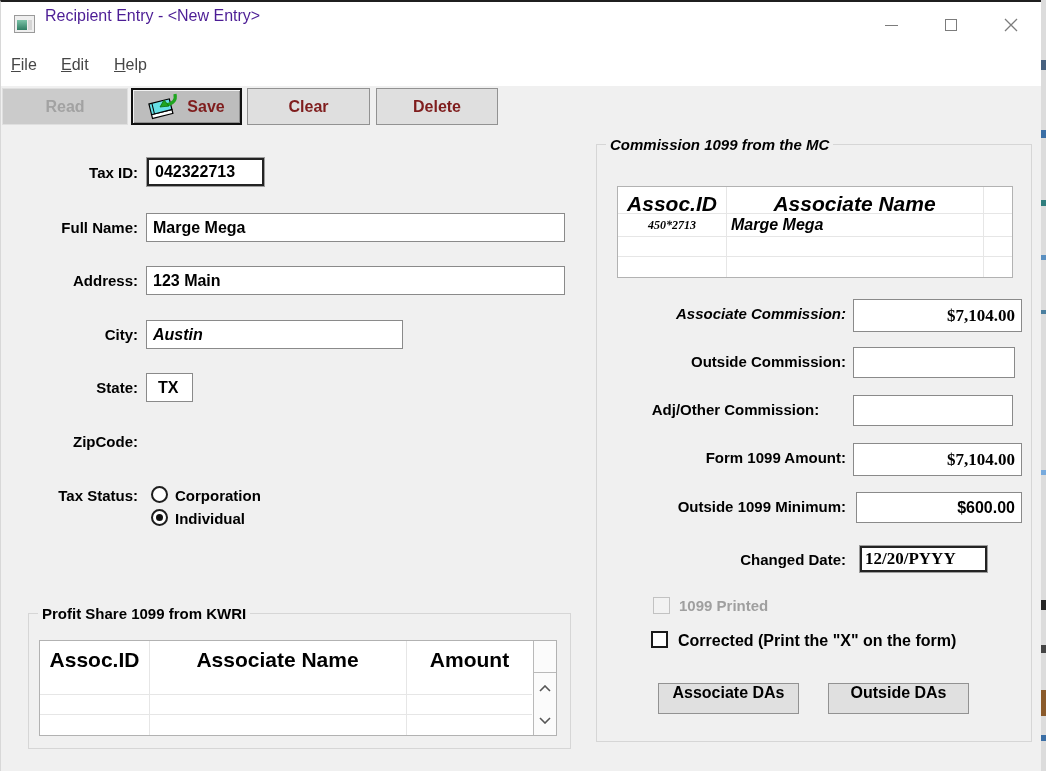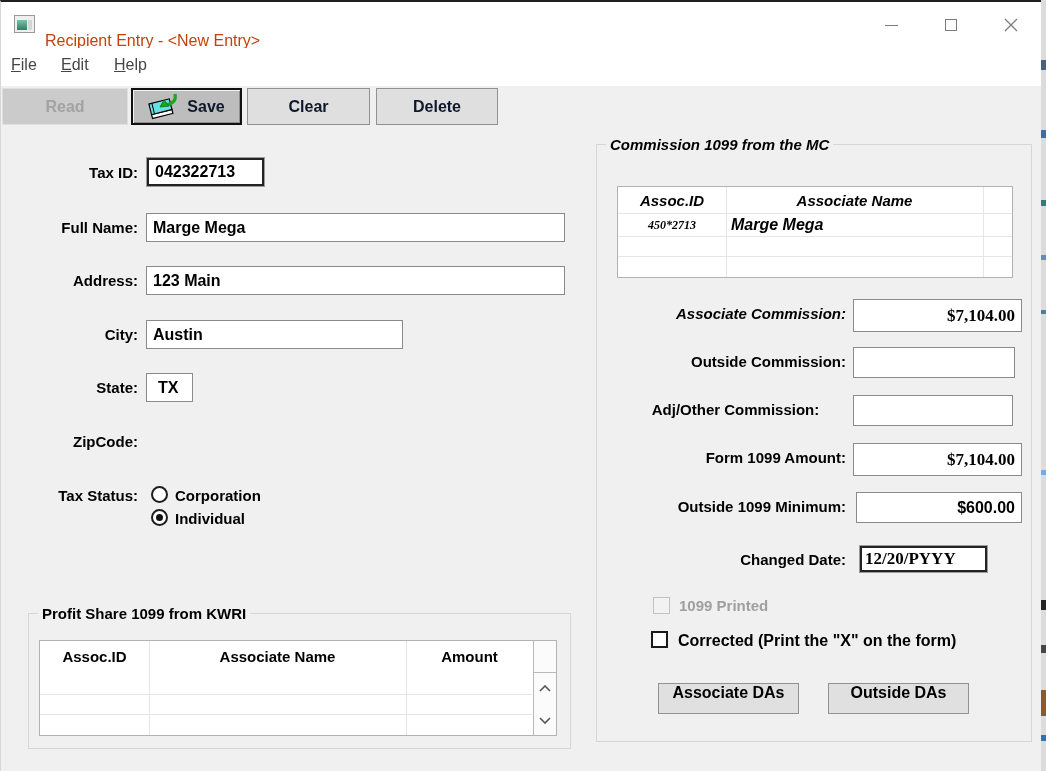--- a/index.html
+++ b/index.html
@@ -27,22 +27,22 @@
   }
   .app-icon .teal {
     position:absolute; left:2px; top:4px; width:10px; height:10px;
     background:linear-gradient(180deg,#7cc3a8,#2f7d63);
   }
   .app-icon .gray {
     position:absolute; right:2px; top:4px; width:4px; height:10px;
     background:#d5d5d5;
   }
   .title-text {
-    position:absolute; left:44px; top:30px;
-    font-size:16px; color:#c2410c; white-space:nowrap;
+    position:absolute; left:44px; top:5px;
+    font-size:16px; color:#4c1d95; white-space:nowrap;
   }
   .win-controls { position:absolute; right:0; top:0; height:46px; }
   .win-btn {
     position:absolute; top:0; width:60px; height:46px;
     display:flex; align-items:center; justify-content:center;
   }
   .win-btn.min { right:120px; }
   .win-btn.max { right:60px; }
   .win-btn.close { right:0; }
   .glyph-min { width:13px; height:0; border-top:1px solid #7c7c7c; }
@@ -51,21 +51,21 @@
   .menubar { position:absolute; left:0; top:46px; width:100%; height:38px; background:#ffffff; }
   .menu-item {
     position:absolute; top:8px; font-size:16px; color:#464646; cursor:default;
   }
   .menu-item .accel { text-decoration:underline; }
   .menu-file { left:10px; } .menu-edit { left:60px; } .menu-help { left:113px; }
   
   .toolbtn {
     position:absolute; top:86px; height:37px;
     display:flex; align-items:center; justify-content:center;
-    font-size:16px; font-weight:bold; color:#0f172a;
+    font-size:16px; font-weight:bold; color:#7f1d1d;
   }
   .btn-read {
     left:1px; width:126px;
     background:#cbcbcb; border:1px solid #dfdfdf; color:#a2a2a2;
   }
   .btn-save {
     left:130px; width:111px;
     background:#bdbdbd; border:2px solid #111;
     box-shadow:inset 1px 1px 0 #f1f1f1, inset -1px -1px 0 #8f8f8f;
     gap:7px;
@@ -84,21 +84,21 @@
   .field.serif { font-family:"Liberation Serif", serif; font-size:17px; }
   .field.right { justify-content:flex-end; }
   
   .groupbox { position:absolute; border:1px solid #d6d6d6; }
   .group-title {
     position:absolute; top:-9px; left:9px; padding:0 4px;
     background:#f0f0f0; font-size:15px; font-weight:bold; white-space:nowrap;
   }
   
   .grid { position:absolute; background:#fff; border:1px solid #b2b2b2; }
-  .gcell { position:absolute; font-size:15px; font-weight:bold; text-align:center; white-space:nowrap; }
+  .gcell { position:absolute; font-size:21px; font-weight:bold; text-align:center; white-space:nowrap; }
   .vline { position:absolute; top:0; bottom:0; width:1px; background:#e6e6e6; }
   .hline { position:absolute; left:0; right:0; height:1px; background:#e6e6e6; }
   .serif-cell { font-family:"Liberation Serif", serif; font-size:12px; }
   
   .sb { position:absolute; top:0; bottom:0; right:0; width:23px; border-left:1px solid #b9b9b9; background:#fbfbfb; }
   .sb-head { position:absolute; top:0; left:0; right:0; height:32px; border-bottom:1px solid #b9b9b9; }
   .sb-btn { position:absolute; left:0; right:0; height:22px; display:flex; align-items:center; justify-content:center; }
   
   .radio {
     position:absolute; width:17px; height:17px; border-radius:50%;
@@ -181,21 +181,21 @@
   <div class="lbl lbl-left" style="top:217px;">Full Name:</div>
   <div class="lbl lbl-left" style="top:270px;">Address:</div>
   <div class="lbl lbl-left" style="top:324px;">City:</div>
   <div class="lbl lbl-left" style="top:377px;">State:</div>
   <div class="lbl lbl-left" style="top:431px;">ZipCode:</div>
   <div class="lbl lbl-left" style="top:485px;">Tax Status:</div>
 
   <div class="field dark" style="left:146px; top:156px; width:117px; height:28px;">042322713</div>
   <div class="field" style="left:145px; top:211px; width:419px; height:29px;">Marge Mega</div>
   <div class="field" style="left:145px; top:264px; width:419px; height:29px;">123 Main</div>
-  <div class="field" style="left:145px; top:318px; width:257px; height:29px;">Austin</div>
+  <div class="field" style="left:145px; top:318px; width:257px; height:29px;font-style:italic;">Austin</div>
   <div class="field" style="left:145px; top:371px; width:47px; height:29px;padding-left:11px;">TX</div>
 
   <div class="radio" style="left:150px; top:484px;"></div>
   <div class="opt-label" style="left:174px; top:485px;">Corporation</div>
   <div class="radio checked" style="left:150px; top:507px;"></div>
   <div class="opt-label" style="left:174px; top:508px;">Individual</div>
 
   <div class="groupbox" style="left:27px; top:611px; width:543px; height:136px;">
     <div class="group-title">Profit Share 1099 from KWRI</div>
     <div class="grid" style="left:10px; top:26px; width:518px; height:96px;">

